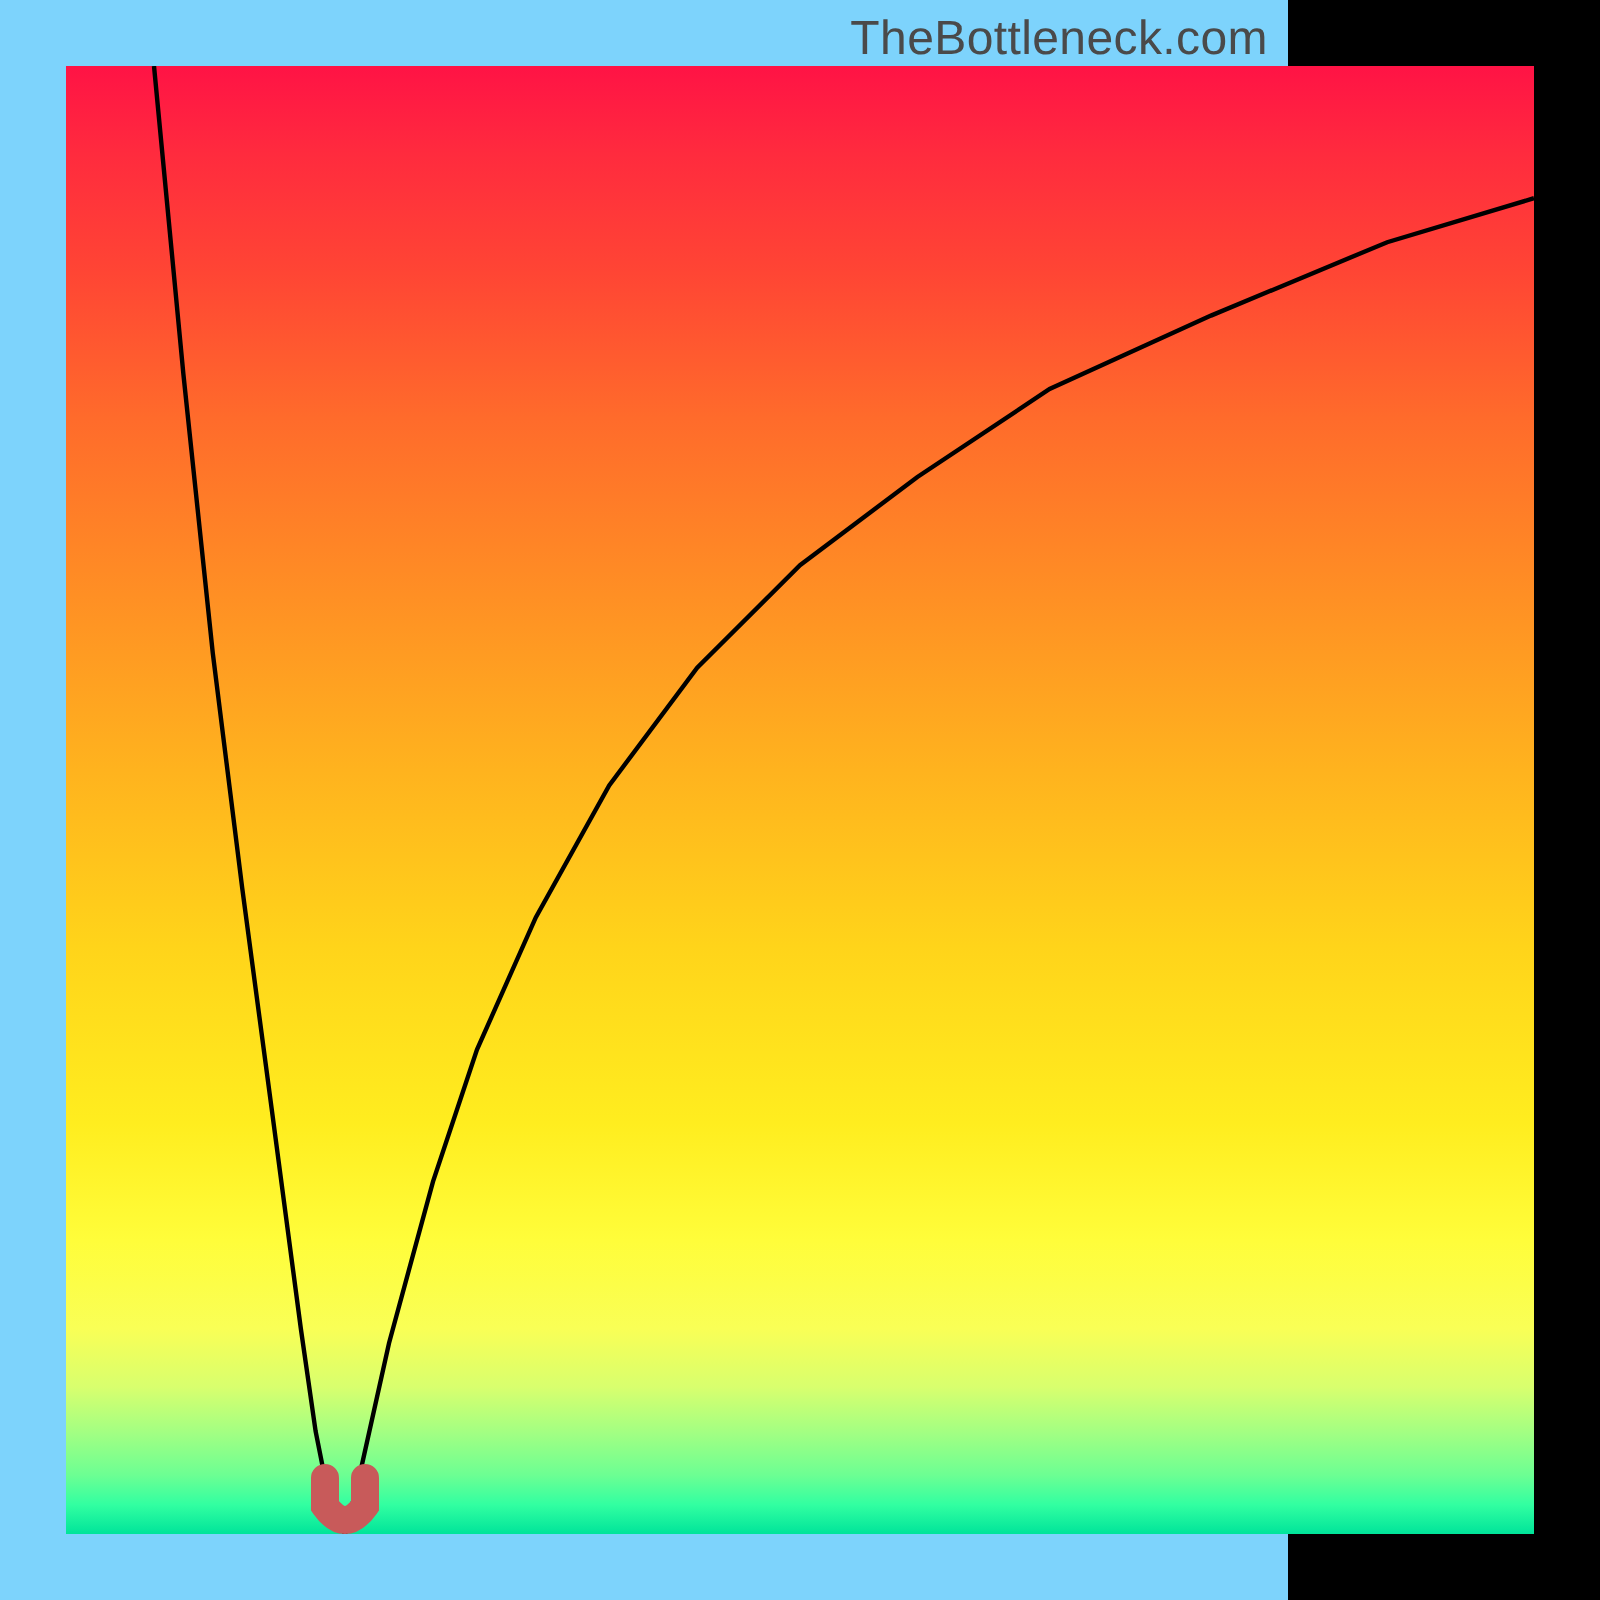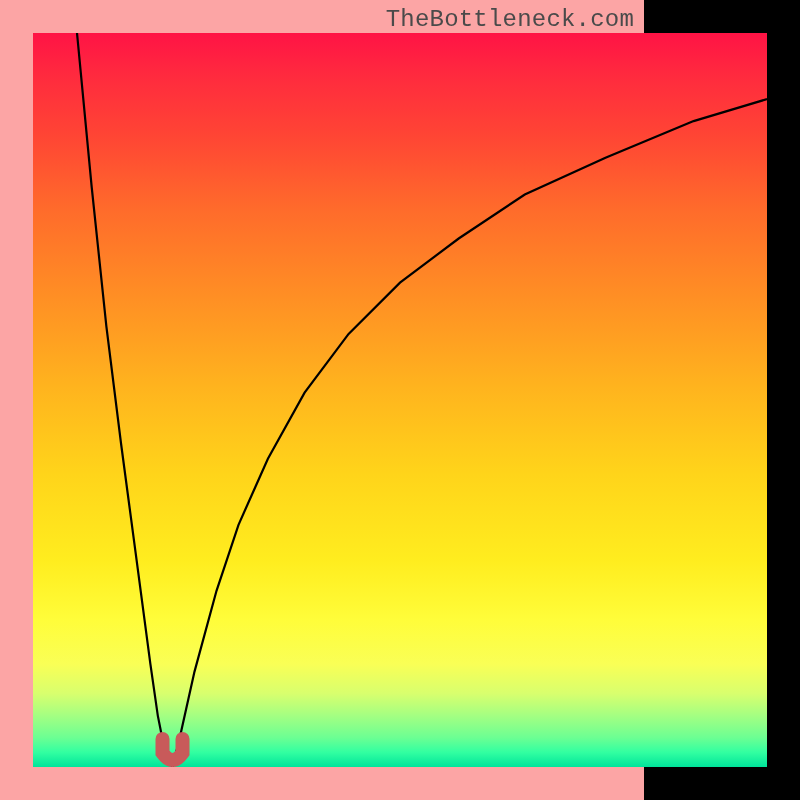--- a/index.html
+++ b/index.html
@@ -8,22 +8,21 @@
     width: 800px;
     height: 800px;
     overflow: hidden;
     background: #000;
     font-family: Arial, Helvetica, sans-serif;
   }
   .frame {
     position: absolute;
     top: 0; left: 0;
     width: 644px; height: 800px;
-    background: #fca5a5;
-    font-family: Liberation Mono, monospace;
+    background: #7dd3fc;
   }
   .plot {
     position: absolute;
     top: 33px;
     left: 33px;
     width: 734px;
     height: 734px;
     overflow: hidden;
   }
   .gradient {

